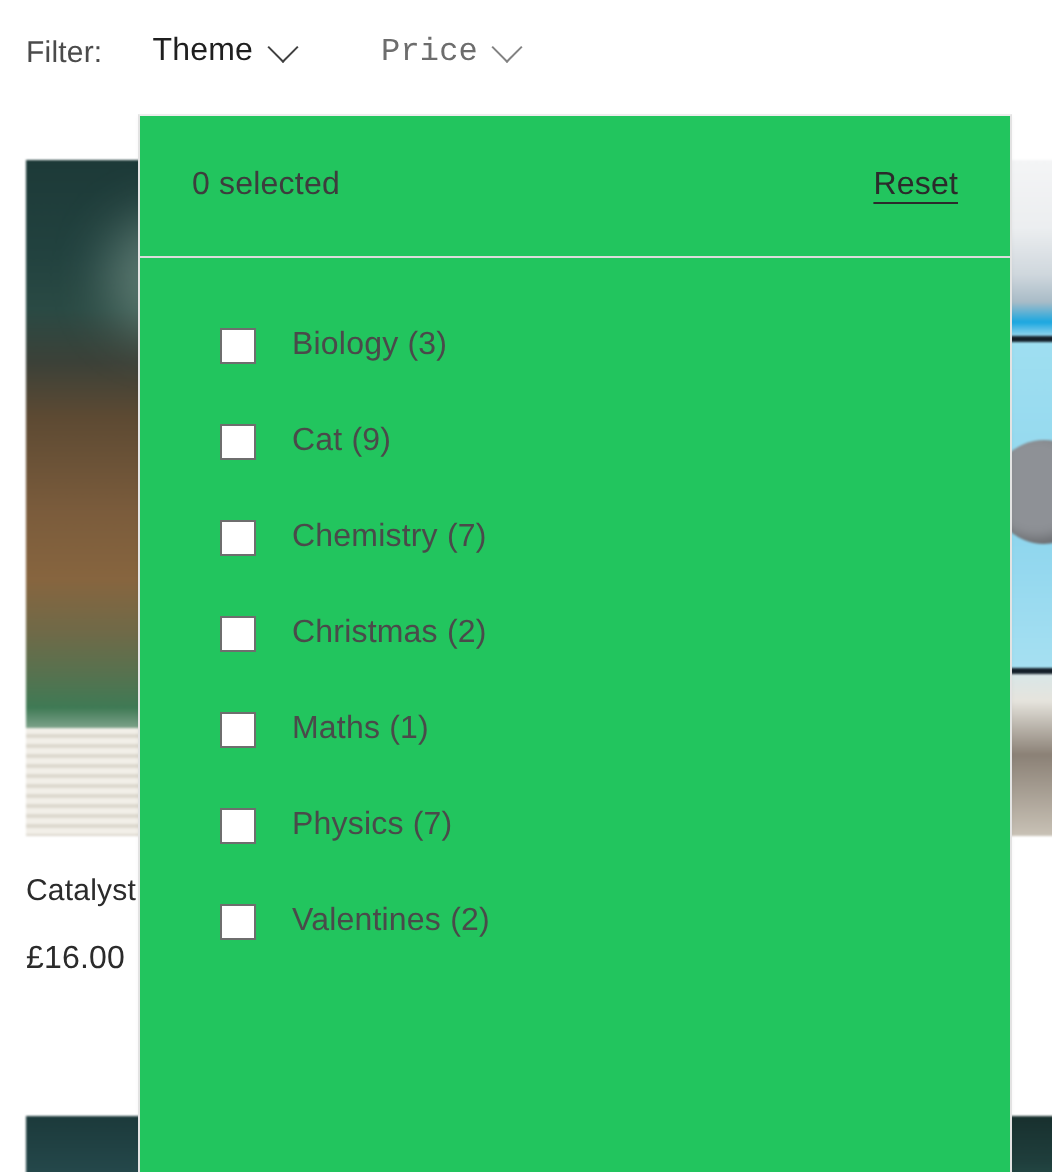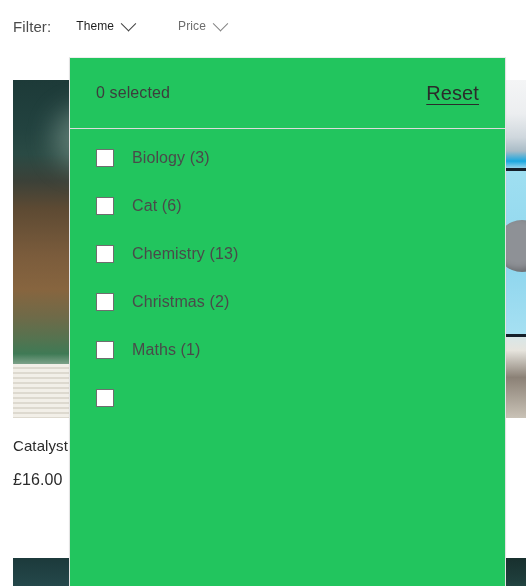--- a/index.html
+++ b/index.html
@@ -179,31 +179,31 @@
     font-size: 15px;
     color: #4b4b4b;
     letter-spacing: 0.1px;
     margin-right: 25px;
   }
 
   .filter-btn {
     display: flex;
     align-items: center;
     gap: 9px;
-    font-size: 12px;
+    font-size: 16px;
     color: #6d6d6d;
     letter-spacing: 0.1px;
     cursor: pointer;
     background: none;
     border: none;
     font-family: inherit;
     padding: 0;
   }
   .filter-btn.active { color: #1f1f1f; }
-  .filter-btn + .filter-btn { margin-left: 44px; }
+  .filter-btn + .filter-btn { margin-left: 44px; font-family: Liberation Mono, monospace; }
 
   .chev {
     display: inline-block;
     width: 11px;
     height: 11px;
     border-right: 1.6px solid currentColor;
     border-bottom: 1.6px solid currentColor;
     transform: rotate(45deg) translate(-2px, -2px);
     opacity: 0.85;
   }
@@ -232,39 +232,40 @@
     padding: 0 26px 0 26px;
   }
 
   .selected-count {
     font-size: 16px;
     color: #3d3d3d;
     letter-spacing: 0.1px;
   }
 
   .reset-link {
-    font-size: 20px;
+    font-size: 16px;
     color: #2b2b2b;
     letter-spacing: 0.1px;
     text-decoration: underline;
     text-underline-offset: 4px;
     text-decoration-thickness: 1px;
     cursor: pointer;
   }
 
   .panel-list {
     padding: 20px 0 0 0;
   }
 
   .opt {
     display: flex;
-    align-items: flex-start;
+    align-items: center;
     height: 48px;
     padding: 0 26px;
     cursor: pointer;
+    margin-left: 14px;
   }
 
   .opt-box {
     width: 18px;
     height: 18px;
     border: 1px solid #6e6e6e;
     background: #fff;
     flex: 0 0 18px;
   }
 
@@ -345,32 +346,37 @@
     <span class="reset-link">Reset</span>
   </div>
 
   <div class="panel-list">
     <label class="opt">
       <span class="opt-box"></span>
       <span class="opt-label">Biology (3)</span>
     </label>
     <label class="opt">
       <span class="opt-box"></span>
-      <span class="opt-label">Cat (6)</span>
-    </label>
-    <label class="opt">
-      <span class="opt-box"></span>
-      <span class="opt-label">Chemistry (13)</span>
+      <span class="opt-label">Cat (9)</span>
+    </label>
+    <label class="opt">
+      <span class="opt-box"></span>
+      <span class="opt-label">Chemistry (7)</span>
     </label>
     <label class="opt">
       <span class="opt-box"></span>
       <span class="opt-label">Christmas (2)</span>
     </label>
     <label class="opt">
       <span class="opt-box"></span>
       <span class="opt-label">Maths (1)</span>
     </label>
     <label class="opt">
       <span class="opt-box"></span>
+      <span class="opt-label">Physics (7)</span>
+    </label>
+    <label class="opt">
+      <span class="opt-box"></span>
+      <span class="opt-label">Valentines (2)</span>
     </label>
   </div>
 
 </div>
 
 </body></html>

